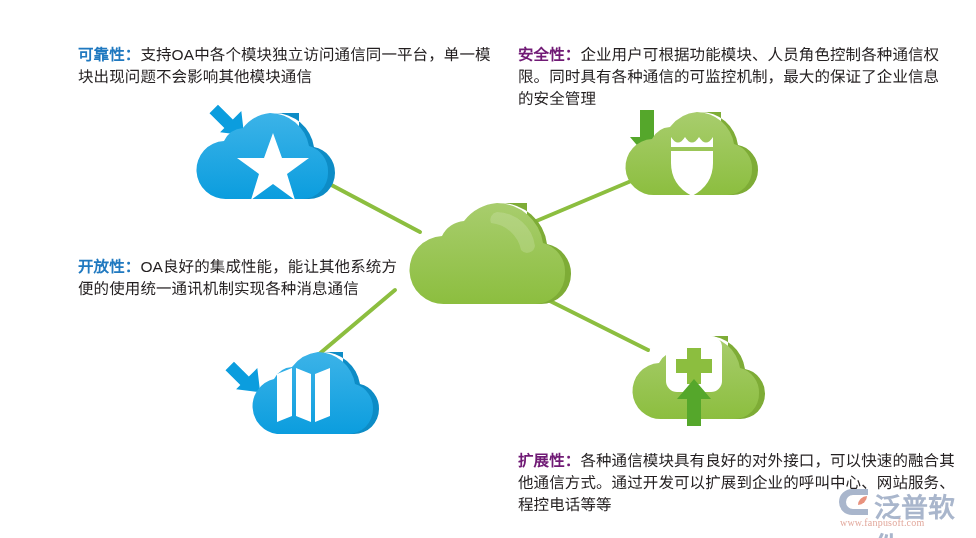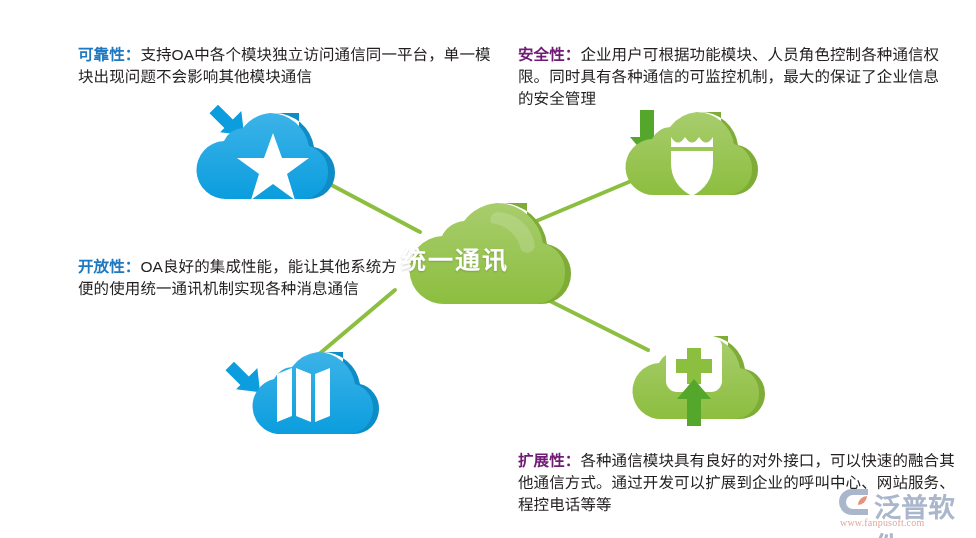--- a/index.html
+++ b/index.html
@@ -186,21 +186,20 @@
                a30 30 0 0 1 -30 30
                h-90
                a34 34 0 0 1 -3 -68
                a27 27 0 0 1 22 -15
                a47 47 0 0 1 33 -18 z"></path>
 
       <path fill="#ffffff" opacity="0.16" d="M497 212 a39 39 0 0 1 38 34 a8 8 0 0 1 -14 4 a34 34 0 0 0 -30 -27 a8 8 0 0 1 6 -11 z"></path>
     </g>
   </svg>
 
-  <div id="center-label">统一通讯</div>
 
   <div class="txt" id="t-reliability">
     <span class="hd hd-blue">可靠性：</span><span>支持OA中各个模块独立访问通信同一平台，单一模块出现问题不会影响其他模块通信</span>
   </div>
 
   <div class="txt" id="t-security">
     <span class="hd hd-green">安全性：</span><span>企业用户可根据功能模块、人员角色控制各种通信权限。同时具有各种通信的可监控机制，最大的保证了企业信息的安全管理</span>
   </div>
 
   <div class="txt" id="t-openness">

